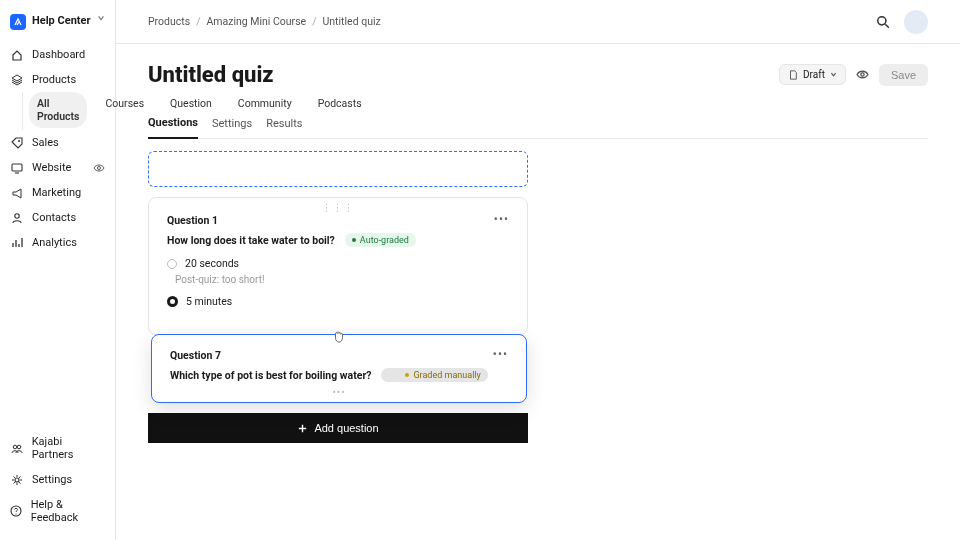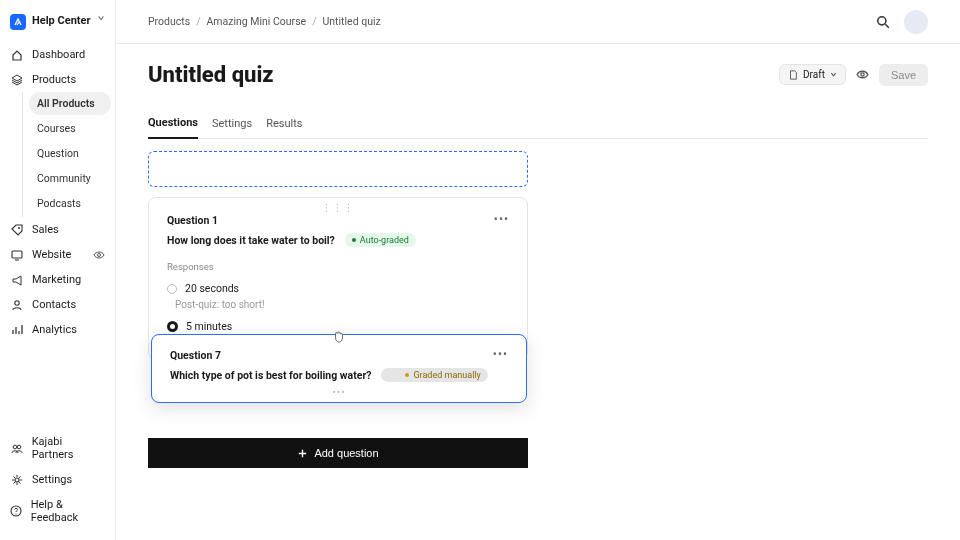--- a/index.html
+++ b/index.html
@@ -7,21 +7,21 @@
 .app { display: flex; height: 100%; }
 .sidebar { width: 116px; border-right: 1px solid #e7e7e7; display: flex; flex-direction: column; padding: 10px 0; }
 .brand { display: flex; gap: 6px; padding: 4px 10px 12px; }
 .brand-logo { width: 16px; height: 16px; background: #1a66ff; border-radius: 4px; display: flex; align-items: center; justify-content: center; }
 .brand-logo svg { width: 10px; height: 10px; }
 .brand-name { font-weight: 700; font-size: 11px; }
 .brand-chevron { margin-left: auto; color: #777; }
 .nav { display: flex; flex-direction: column; }
 .nav-item { display: flex; align-items: center; gap: 8px; padding: 6px 10px; font-size: 11px; cursor: pointer; border-radius: 6px; color: #1a1a1a; }
 .nav-item .icon { width: 14px; display: flex; justify-content: center; color: #333; }
-.sub-nav { margin-left: 22px; display: flex; flex-direction: column; gap: 0; border-left: 1px solid #e7e7e7; }
+.sub-nav { margin-left: 22px; display: flex; gap: 0; border-left: 1px solid #e7e7e7; }
 .sub-item { font-size: 10.5px; padding: 5px 8px; margin: 0 4px 2px 6px; border-radius: 14px; cursor: pointer; color: #333; }
 .sub-item.active { background: #f0f0f0; font-weight: 600; }
 .nav-item.website { justify-content: space-between; }
 .eye { color: #555; }
 .sidebar-bottom { margin-top: auto; display: flex; flex-direction: column; }
 .main { flex: 1; display: flex; flex-direction: column; }
 .topbar { display: flex; align-items: center; padding: 14px 32px; border-bottom: 1px solid #e7e7e7; height: 44px; }
 .breadcrumb { display: flex; gap: 6px; font-size: 10.5px; color: #555; }
 .breadcrumb a { color: #555; text-decoration: none; }
 .breadcrumb .sep { color: #aaa; }
@@ -247,21 +247,20 @@
           <div class="card">
             <div class="drag-handle">⋮⋮⋮</div>
             <div class="card-head">
               <div class="q-label">Question 1</div>
               <div class="more">•••</div>
             </div>
             <div class="q-row">
               <div class="q-text">How long does it take water to boil?</div>
               <span class="badge green">Auto-graded</span>
             </div>
-            <div class="responses-label">Responses</div>
             <div class="response">
               <span class="radio"></span>
               <span>20 seconds</span>
             </div>
             <div class="feedback">Post-quiz: too short!</div>
             <div class="response">
               <span class="radio selected"></span>
               <span>5 minutes</span>
             </div>
           </div>

